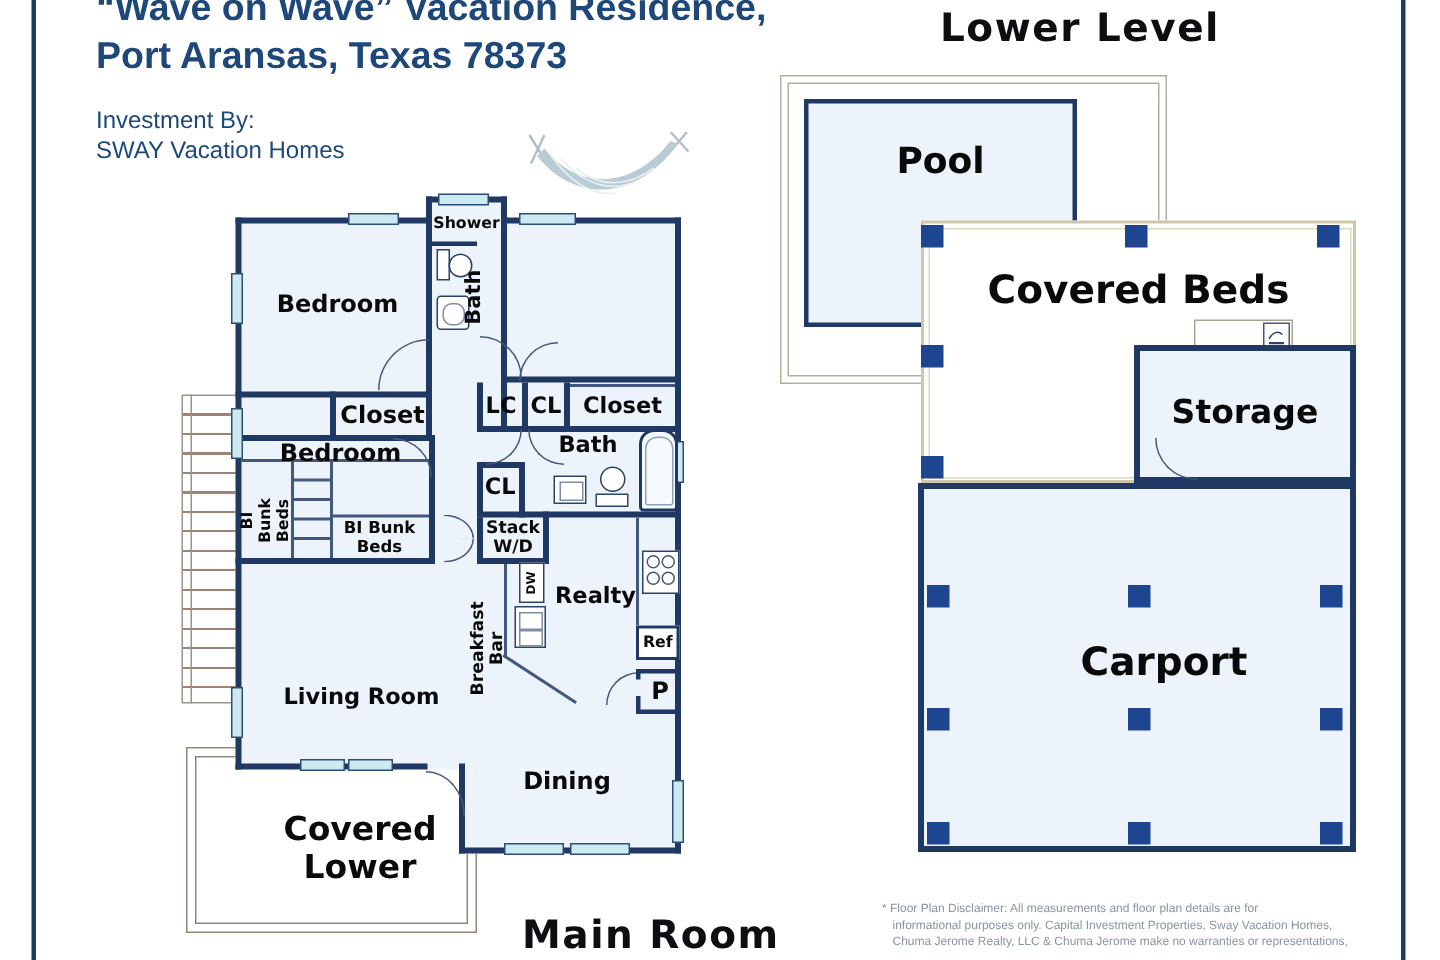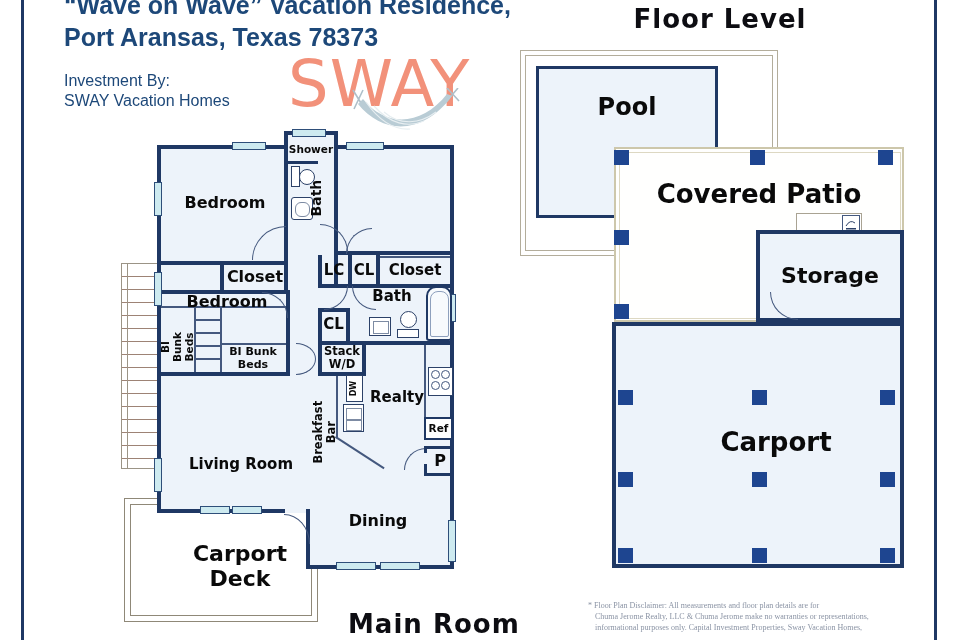--- a/index.html
+++ b/index.html
@@ -19,53 +19,52 @@
   .arc.tr{border-top:1.6px solid #44587e;border-right:1.6px solid #44587e;border-radius:0 100% 0 0;}
   .arc.bl{border-bottom:1.6px solid #44587e;border-left:1.6px solid #44587e;border-radius:0 0 0 100%;}
   .arc.br{border-bottom:1.6px solid #44587e;border-right:1.6px solid #44587e;border-radius:0 0 100% 0;}
   .fx{position:absolute;box-sizing:border-box;border:1.5px solid #2c4168;background:#ffffff;}
   .title{position:absolute;font-family:"Liberation Sans",sans-serif;font-weight:bold;
          color:#1d4879;font-size:25px;white-space:nowrap;}
   .presented{position:absolute;font-family:"Liberation Sans",sans-serif;color:#1d4879;
          font-size:16px;white-space:nowrap;}
   .heading{position:absolute;font-family:"DejaVu Sans",sans-serif;font-weight:bold;color:#0d0d12;
          font-size:26px;letter-spacing:1px;white-space:nowrap;}
-  .disc{font-family:Liberation Serif, serif;font-size:8px;line-height:11px;color:#8a93a4;}
+  .disc{font-family:Liberation Sans, sans-serif;font-size:8px;line-height:11px;color:#8a93a4;}
 </style>
 </head>
 <body>
 
 <div id="page">
 
   <div class="w" style="left:21px;top:0;width:3px;height:640px"></div>
   <div class="w" style="left:934px;top:0;width:3px;height:640px"></div>
 
   <div class="title" style="left:64px;top:-9px">“Wave on Wave” Vacation Residence,</div>
   <div class="title" style="left:64px;top:23px">Port Aransas, Texas 78373</div>
   <div class="presented" style="left:64px;top:72px">Investment By:</div>
   <div class="presented" style="left:64px;top:92px">SWAY Vacation Homes</div>
-  <div class="a" style="left:288px;top:52px;font-size:64px;line-height:64px;color:#f2917a;letter-spacing:1px;font-family:'DejaVu Sans',sans-serif">SWAY</div>
   <svg class="a" style="left:350px;top:88px" width="112" height="52" viewBox="0 0 112 52">
     <path d="M3 2 L 14 20 M13 2 L 4 21" stroke="#aebfc9" stroke-width="1.6" fill="none"></path>
     <path d="M108 0 L 96 14 M97 0 L 109 13" stroke="#aebfc9" stroke-width="1.6" fill="none"></path>
     <path d="M8 16 C 34 48 74 46 102 8 L 97 6 C 72 38 36 40 13 11 Z" fill="#b9ccd5"></path>
     <path d="M16 14 C 30 34 44 42 60 41 M24 18 C 40 36 58 40 74 33 M34 24 C 50 38 70 36 86 24" stroke="#e7eef1" stroke-width="1.2" fill="none"></path>
   </svg>
 
-  <div class="heading" style="left:560px;top:4px;width:320px;text-align:center">Floor Level</div>
+  <div class="heading" style="left:560px;top:4px;width:320px;text-align:center">Lower Level</div>
 
   <div class="a" style="left:520px;top:50px;width:256px;height:204px;border:1px solid #b3ad9b"></div>
   <div class="a" style="left:525px;top:55px;width:246px;height:194px;border:1px solid #b3ad9b"></div>
 
   <div class="a" style="left:536px;top:66px;width:182px;height:152px;border:3px solid #1f3864;background:#edf3fa;box-sizing:border-box"></div>
   <div class="lbl" style="left:536px;top:94px;width:182px;font-size:24px">Pool</div>
 
   <div class="a" style="left:614px;top:147px;width:290px;height:175px;border:2px solid #cdc7ab;background:#fffffe;box-sizing:border-box"></div>
   <div class="a" style="left:619px;top:152px;width:280px;height:165px;border:1px solid #ddd8c2"></div>
-  <div class="lbl" style="left:614px;top:180px;width:290px;font-size:26px">Covered Patio</div>
+  <div class="lbl" style="left:614px;top:180px;width:290px;font-size:26px">Covered Beds</div>
 
   <div class="a" style="left:796px;top:213px;width:66px;height:20px;border:1px solid #a9a393;background:#fff;box-sizing:border-box"></div>
   <div class="a" style="left:842px;top:215px;width:18px;height:16px;border:1px solid #44587e;background:#fff;box-sizing:border-box">
     <svg width="16" height="14" viewBox="0 0 16 14">
         <path d="M3 9 Q7 2 12 6" stroke="#2c4168" stroke-width="1" fill="none"></path>
         <rect x="3" y="11" width="10" height="1.5" fill="#2c4168"></rect>
       </svg>
   </div>
 
   <div class="a" style="left:756px;top:230px;width:148px;height:92px;border:4px solid #1f3864;background:#edf3fa;box-sizing:border-box"></div>
@@ -85,21 +84,21 @@
   <div class="post" style="left:880px;top:390px"></div>
   <div class="post" style="left:618px;top:472px"></div>
   <div class="post" style="left:752px;top:472px"></div>
   <div class="post" style="left:880px;top:472px"></div>
   <div class="post" style="left:618px;top:548px"></div>
   <div class="post" style="left:752px;top:548px"></div>
   <div class="post" style="left:880px;top:548px"></div>
 
   <div class="a" style="left:124px;top:498px;width:192px;height:122px;border:1.5px solid #8f8878"></div>
   <div class="a" style="left:130px;top:504px;width:180px;height:110px;border:1px solid #8f8878"></div>
-  <div class="lbl" style="left:160px;top:541px;width:160px;font-size:22px;line-height:25px">Carport Deck</div>
+  <div class="lbl" style="left:160px;top:541px;width:160px;font-size:22px;line-height:25px">Covered Lower</div>
 
   <div class="a" style="left:121px;top:263px;width:38px;height:206px;border:1px solid #9b9486;box-sizing:border-box;background:repeating-linear-gradient(180deg,rgba(0,0,0,0) 0 11.5px,#9d8375 11.5px 13px)"></div>
   <div class="a" style="left:127px;top:263px;width:1px;height:206px;background:#9b9486"></div>
 
   <div class="f" style="left:286px;top:133px;width:52px;height:16px"></div>
   <div class="f" style="left:157px;top:147px;width:297px;height:229px"></div>
   <div class="f" style="left:157px;top:376px;width:297px;height:137px"></div>
   <div class="f" style="left:306px;top:513px;width:148px;height:56px"></div>
 
   <div class="w" style="left:157px;top:145px;width:131px;height:4px"></div>
@@ -216,17 +215,17 @@
   <div class="lbl" style="left:318px;top:316px;width:31px;font-size:15px">CL</div>
   <div class="lbl" style="left:319px;top:345px;width:46px;font-size:11.5px;line-height:13px">Stack W/D</div>
   <div class="lbl rot" style="left:281px;top:419px;width:88px;font-size:11.5px">Breakfast Bar</div>
   <div class="lbl" style="left:366px;top:389px;width:62px;font-size:15px">Realty</div>
   <div class="lbl" style="left:186px;top:456px;width:110px;font-size:15px">Living Room</div>
   <div class="lbl" style="left:348px;top:512px;width:60px;font-size:16px">Dining</div>
 
   <div class="heading" style="left:348px;top:609px">Main Room</div>
   <div class="a disc" style="left:588px;top:600px;width:340px">
     <div>* Floor Plan Disclaimer:  All measurements and floor plan details are for</div>
+    <div style="padding-left:7px">informational purposes only. Capital Investment Properties, Sway Vacation Homes,</div>
     <div style="padding-left:7px">Chuma Jerome Realty, LLC &amp; Chuma Jerome make no warranties or representations,</div>
-    <div style="padding-left:7px">informational purposes only. Capital Investment Properties, Sway Vacation Homes,</div>
   </div>
 
 </div>
 
 </body></html>

